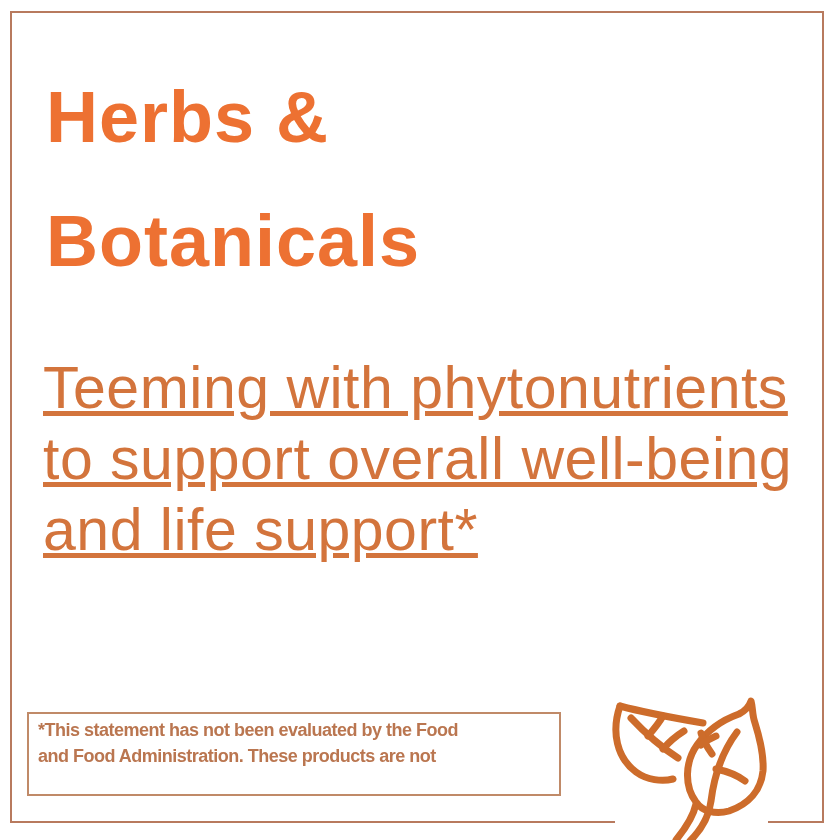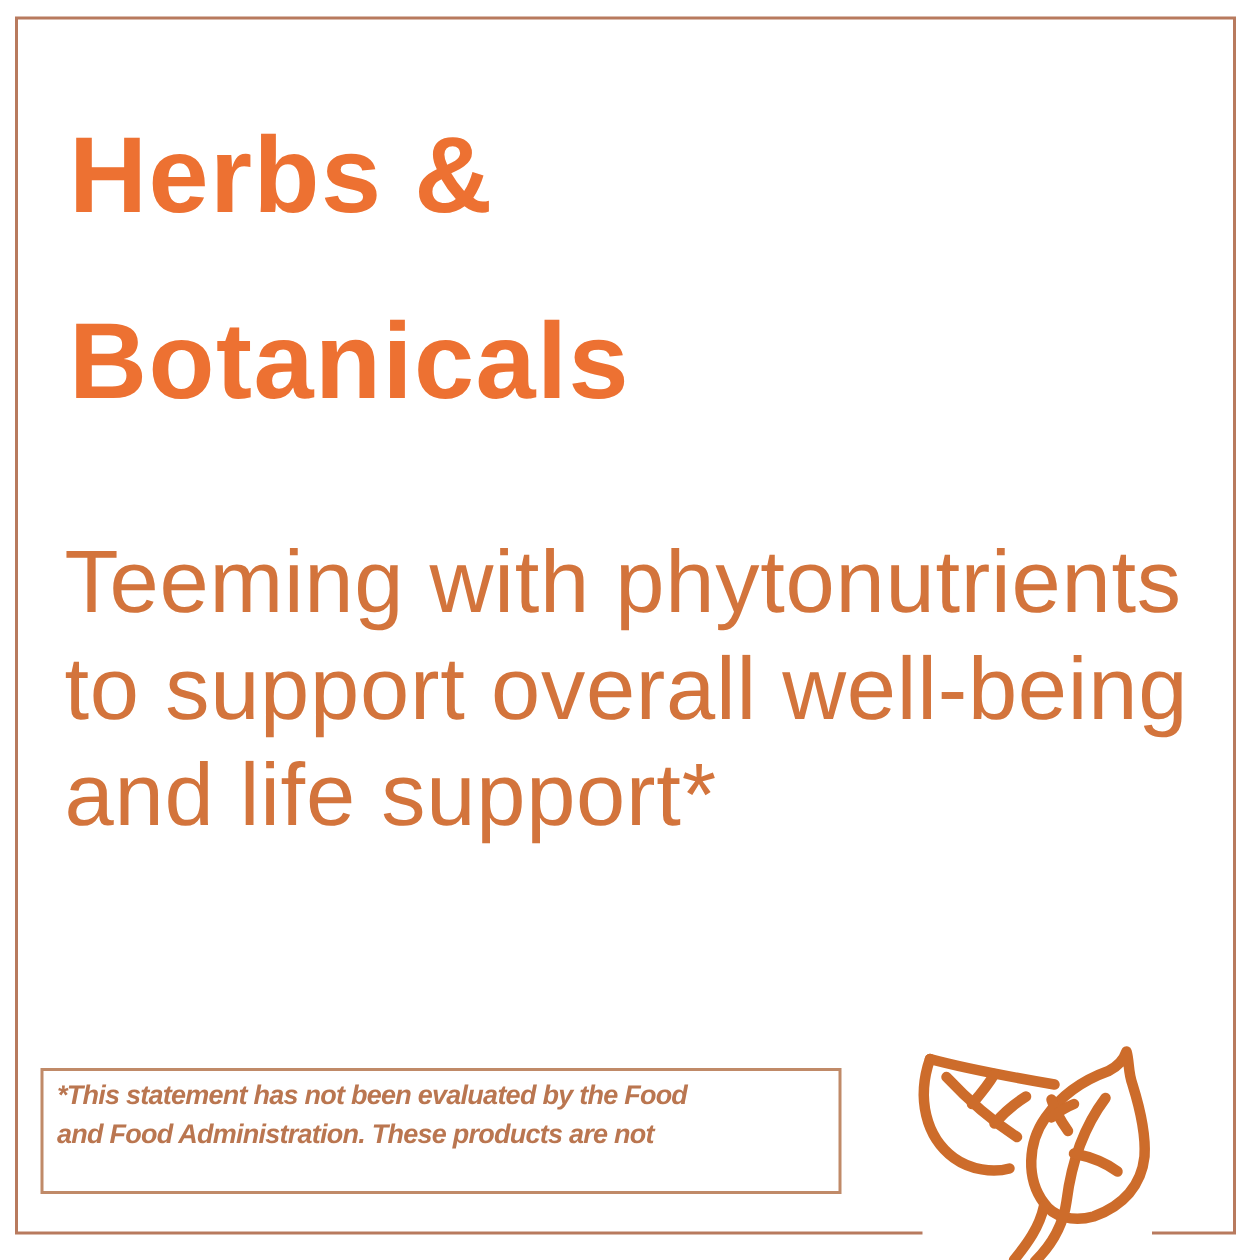--- a/index.html
+++ b/index.html
@@ -34,34 +34,34 @@
   }
   .body-copy{
     position:absolute;
     left:43px;top:353px;
     font-size:59px;
     line-height:71px;
     font-weight:normal;
     letter-spacing:0.5px;
     color:#d3743c;
     white-space:nowrap;
+    text-decoration:underline;
   }
   .disclaimer{
     position:absolute;
     left:27px;top:712px;
     width:534px;height:84px;
     border:2px solid #c08a68;
     box-sizing:border-box;
     padding:3px 6px 0 9px;
     color:#ba7650;
     font-size:18px;
     line-height:26px;
     font-weight:bold;
     letter-spacing:-0.5px;
-    font-style:italic;
   }
   .disclaimer .line{white-space:nowrap;}
   .leaves{
     position:absolute;
     left:606px;top:692px;
     width:200px;height:150px;
   }
   .leaves svg{display:block;width:200px;height:150px;}
 </style>
 </head>

